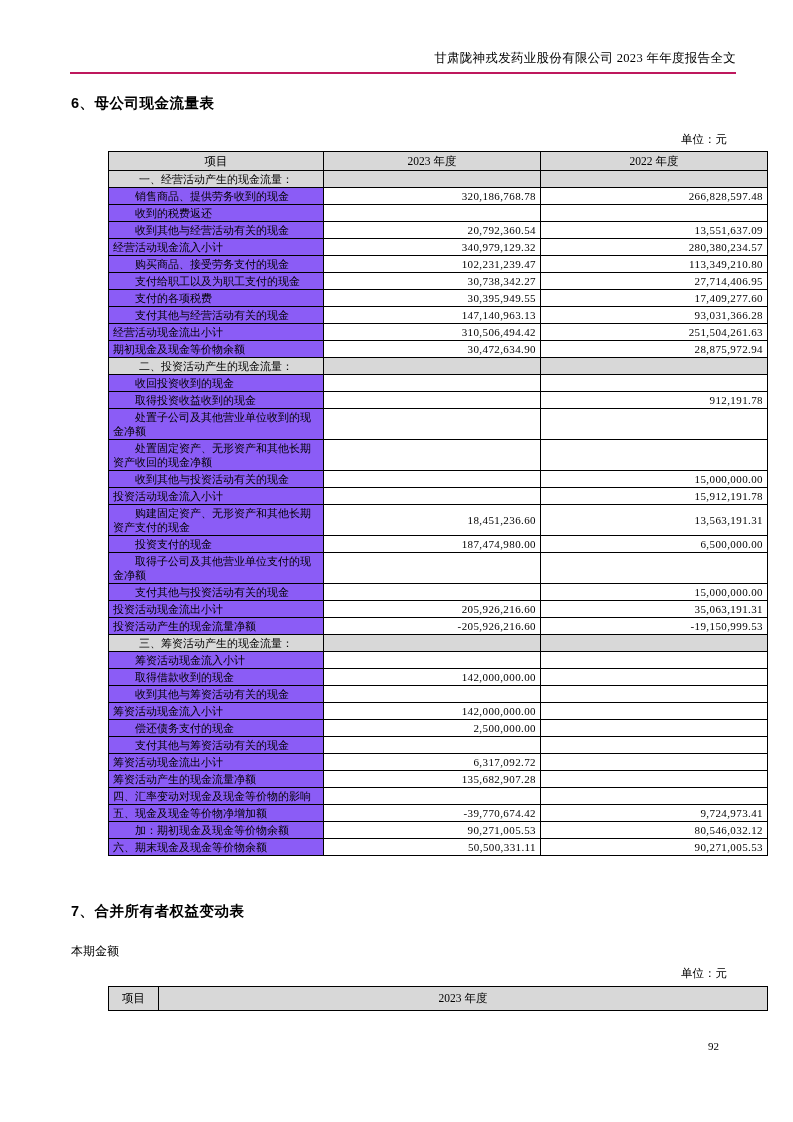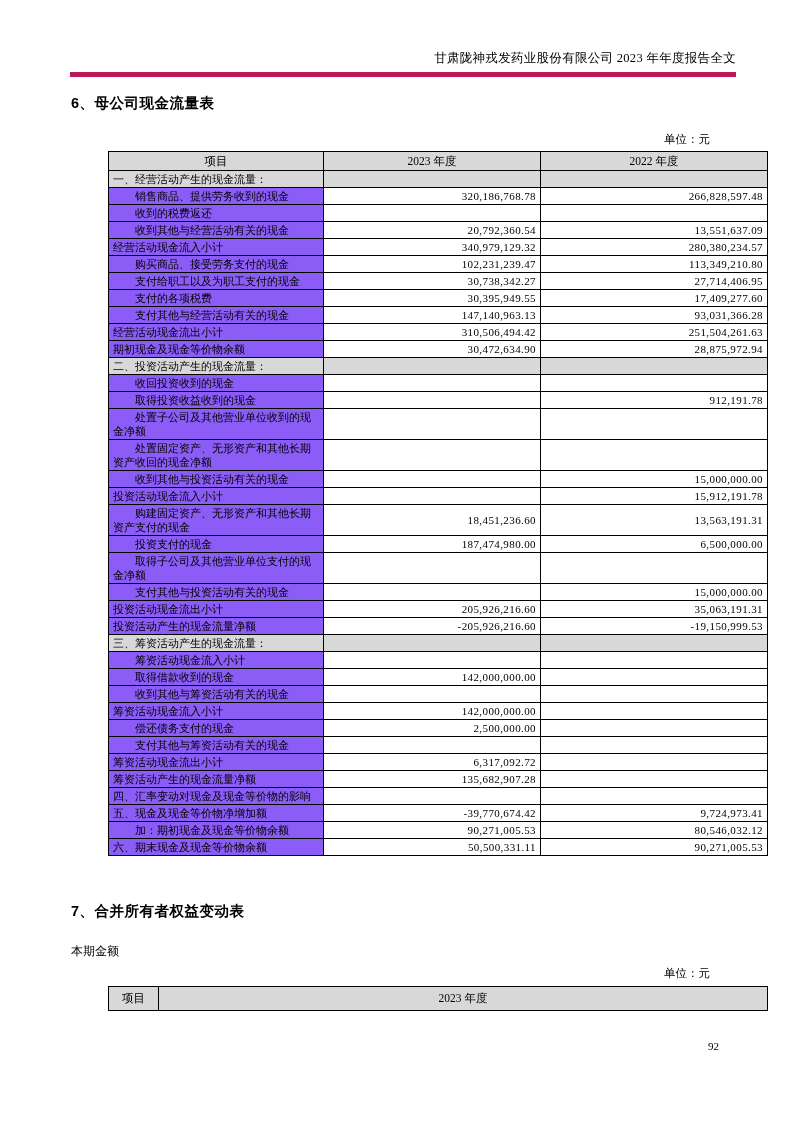--- a/index.html
+++ b/index.html
@@ -4,45 +4,45 @@
 <style>
   html,body{margin:0;padding:0;background:#e8e8e8;}
   .page{
     position:relative;width:793px;height:1122px;background:#ffffff;
     font-family:"Liberation Serif","DejaVu Serif",serif;color:#000;
     margin:0 auto;overflow:hidden;
   }
   .doc-header{
     position:absolute;top:50px;left:70px;right:57px;
     text-align:right;font-size:12.5px;letter-spacing:.3px;
-    border-bottom:5px solid #be185d;padding-bottom:5px;
+    border-bottom:2px solid #be185d;padding-bottom:5px;
   }
   .h-sec{
     position:absolute;left:71px;font-size:14.5px;font-weight:bold;
     font-family:"Liberation Sans","DejaVu Sans",sans-serif;letter-spacing:.5px;
   }
   .h6{top:94px;}
   .h7{top:902px;}
   .sub-label{position:absolute;left:71px;top:943px;font-size:12px;}
-  .unit{position:absolute;right:83px;font-size:11.5px;}
+  .unit{position:absolute;right:66px;font-size:11.5px;}
   .unit1{top:132px;}
   .unit2{top:966px;}
   table{border-collapse:collapse;table-layout:fixed;margin-left:40px;}
   .fin-table{position:absolute;left:68px;top:151px;width:659px;
     border:1.5px solid #000;font-size:11px;}
   .fin-table th,.fin-table td{border:1px solid #000;vertical-align:middle;}
   .fin-table th{
     background:#d8d8d8;font-weight:normal;text-align:center;
     font-size:11.5px;height:18px;padding:0 2px;
   }
   .fin-table td{line-height:14px;padding:1px 4px;}
   .lbl{background:#8b5cf6;text-align:left;padding-right:9px;}
   .lbl.indent{text-indent:2em;}
   .num{text-align:right;padding-right:7px;letter-spacing:.4px;background:#fff;}
-  tr.section td{background:#d8d8d8;}
+  tr.section td{background:#d8d8d8;text-align:center;}
   .eq-table{position:absolute;left:68px;top:986px;width:659px;
     border:1.5px solid #000;font-size:11.5px;}
   .eq-table th{
     border:1px solid #000;background:#d8d8d8;font-weight:normal;
     text-align:center;height:23px;padding:0 4px;
   }
   .page-number{position:absolute;top:1040px;right:74px;font-size:11px;text-align:center;}
 </style>
 </head>
 <body>

